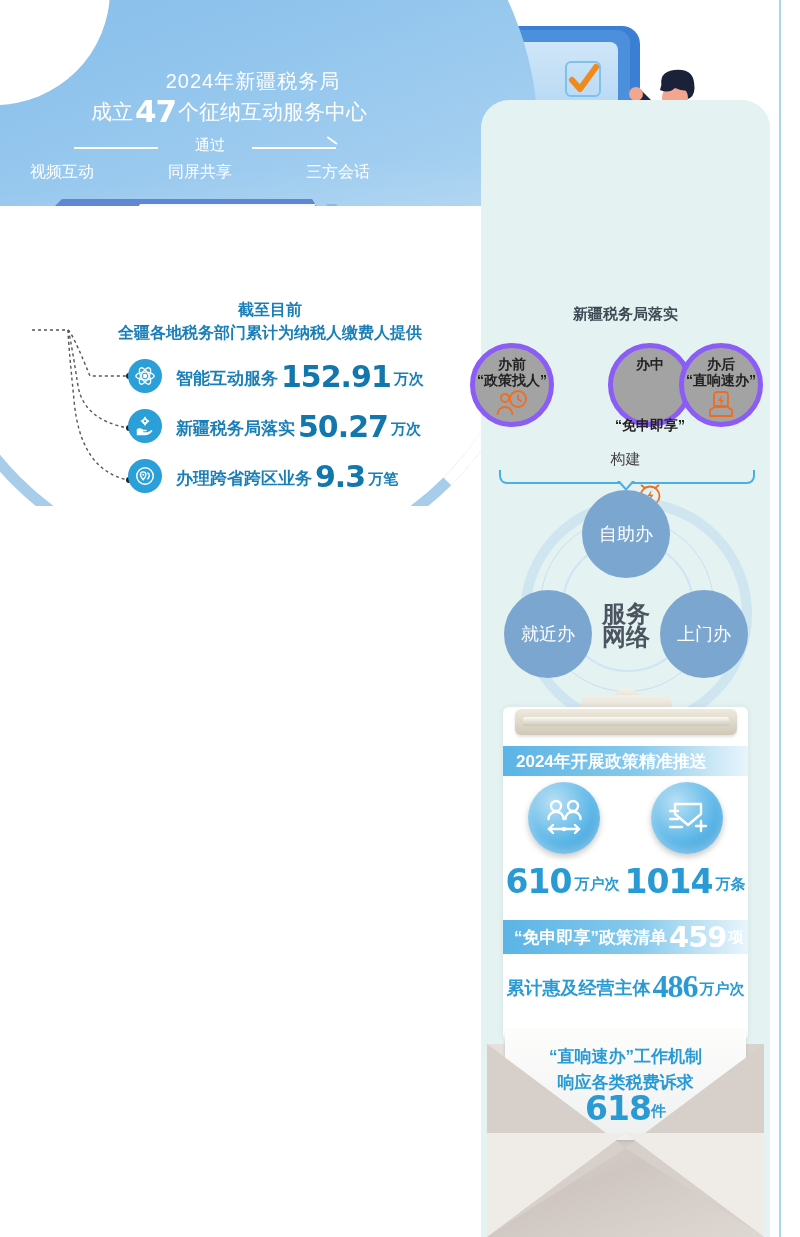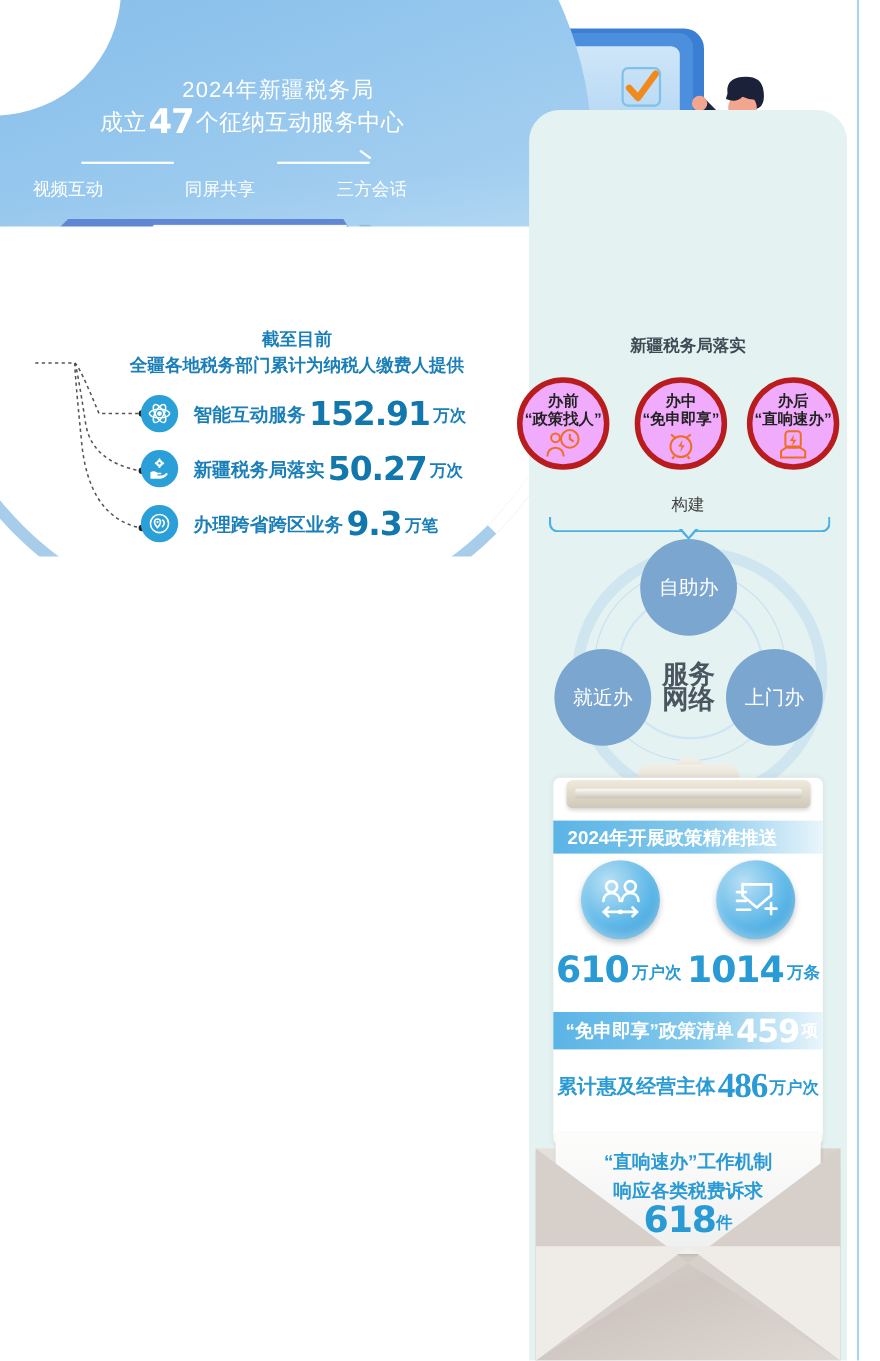--- a/index.html
+++ b/index.html
@@ -73,26 +73,26 @@
   .srow .num{font-family:"DejaVu Sans",sans-serif;font-size:30px;font-weight:bold;color:#1277ad;
      letter-spacing:-1px;padding:0 3px;vertical-align:-3px;}
   .srow .unit{font-size:15px;}
   .dashed{position:absolute;left:30px;top:320px;width:100px;height:180px;}
 
   
   .mint{position:absolute;left:481px;top:100px;width:289px;height:1137px;background:#e4f2f1;border-radius:28px 28px 0 0;}
   .mint-title{position:absolute;left:481px;top:305px;width:289px;text-align:center;color:#3f4a55;font-size:15px;font-weight:bold;}
 
   
-  .ocirc{position:absolute;width:84px;height:84px;border-radius:50%;background:#f0abfc;border:5px solid #b91c1c;
+  .ocirc{position:absolute;width:84px;height:84px;border-radius:50%;background:#a3a3a3;border:5px solid #8b5cf6;
      box-sizing:border-box;display:flex;flex-direction:column;align-items:center;justify-content:flex-start;padding-top:9px;}
   .ocirc .l1{color:#222;font-size:14px;font-weight:bold;line-height:15px;}
   .ocirc .l2{color:#222;font-size:14px;font-weight:bold;line-height:17px;white-space:nowrap;}
   .ocirc .gly{margin-top:1px;color:#ef6d21;}
-  .oc1{left:470px;top:343px;} .oc2{left:577px;top:343px;} .oc3{left:679px;top:343px;}
+  .oc1{left:470px;top:343px;} .oc2{left:608px;top:343px;gap:45px;} .oc3{left:679px;top:343px;}
 
   .gou{position:absolute;left:481px;top:452px;width:289px;height:38px;}
   .gou .lab{position:absolute;left:0;top:-2px;width:289px;text-align:center;color:#444;font-size:15px;}
   .gou .br{position:absolute;left:18px;top:18px;width:252px;height:12px;border:2px solid #49b0e5;
      border-top:none;border-radius:0 0 8px 8px;}
   .gou .vee{position:absolute;left:136px;top:29px;width:0;height:0;border-left:9px solid transparent;
      border-right:9px solid transparent;border-top:10px solid #49b0e5;}
   .gou .vee2{position:absolute;left:139px;top:29px;width:0;height:0;border-left:6px solid transparent;
      border-right:6px solid transparent;border-top:7px solid #e4f2f1;}
 
@@ -342,20 +342,21 @@
   <div class="hero-circle"></div>
   <div class="hero-mask"></div>
   <div class="hero-notch"></div>
 
   <div class="t1">2024年新疆税务局</div>
   <div class="t2">
     <span>成立</span><span class="big">47</span><span>个征纳互动服务中心</span>
   </div>
   <div class="tongguo-row">
     <div class="ln l"></div>
+    <div class="lab">通过</div>
     <div class="ln r"></div>
   </div>
   <div class="three">
     <span>视频互动</span>
     <span>同屏共享</span>
     <span>三方会话</span>
   </div>
 
   <div class="banner">
     <div class="tail2"></div>

